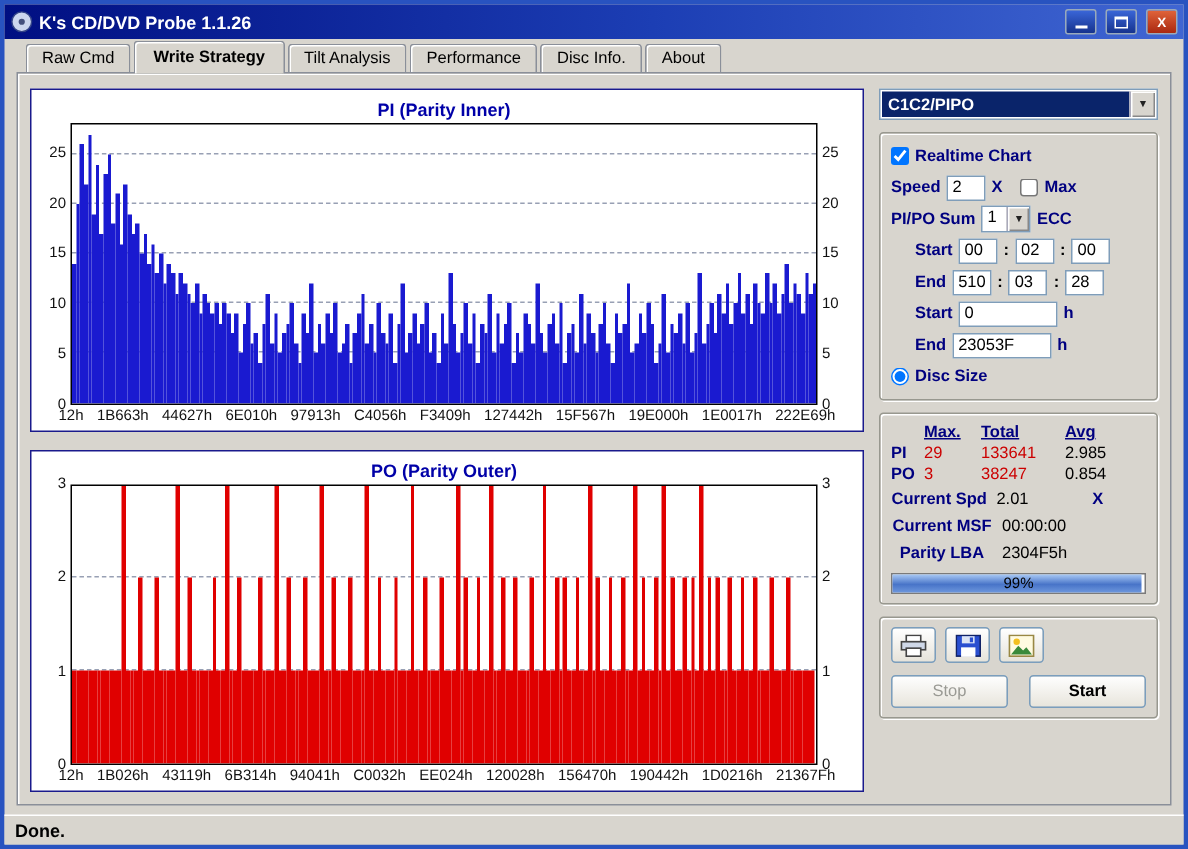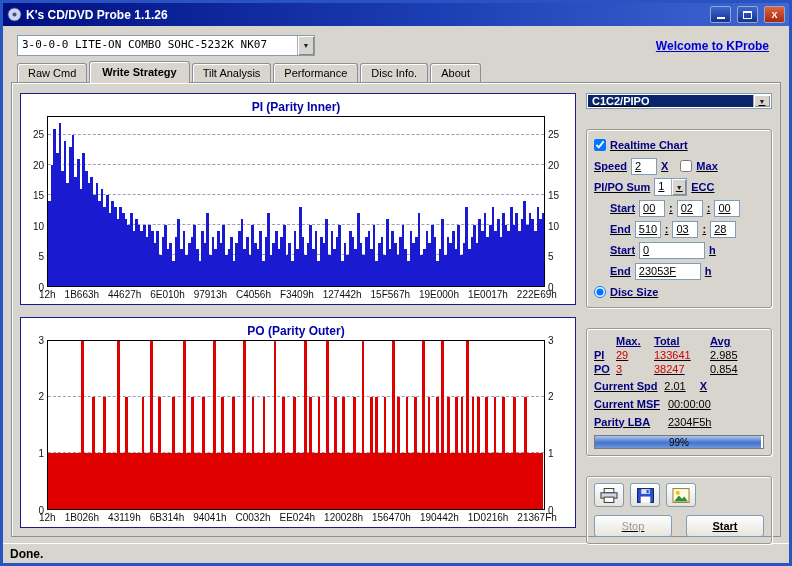--- a/index.html
+++ b/index.html
@@ -41,41 +41,41 @@
   .yaxis .ytick { position:absolute; transform:translateY(50%); }
   .yaxis.l .ytick { right:3px; }
   .yaxis.r .ytick { left:3px; }
   .plot { flex:1; position:relative; border:1px solid #000; background:#fff; overflow:hidden; }
   .gridline { position:absolute; left:0; right:0; border-top:1px dashed #98a0b4; }
   .bars { position:absolute; left:0; right:0; top:0; bottom:0; display:flex; align-items:flex-end; }
   .bar { flex:1; }
   .xlabels { height:15px; display:flex; justify-content:space-between; padding:2px 12px 0 16px; font-size:10px; color:#111; }
 
   
-  .side { width:186px; flex:0 0 186px; display:flex; flex-direction:column; gap:20px;text-decoration:underline; }
+  .side { width:186px; flex:0 0 186px; display:flex; flex-direction:column; gap:8px; }
   .mode-combo { height:21px; border:1px solid #7f9db9; background:#fff; display:flex; padding:1px; }
   .mode-sel { flex:1; background:#0a246a; color:#fff; font-weight:bold; display:flex; align-items:center; padding:0 4px; }
   .gbox { border:1px solid #98988f; border-radius:3px; box-shadow:inset 1px 1px 0 #fff,1px 1px 0 #fff; padding:6px 7px; display:flex; flex-direction:column; gap:3px; }
   .row { display:flex; align-items:center; gap:4px; height:18px; }
   .row.indent { padding-left:16px; }
   .lbl { color:#000080; font-weight:bold; white-space:nowrap; }
   input[type=text] { border:1px solid #7f9db9; background:#fff; height:17px; font:11px "Liberation Sans",sans-serif; padding:0 3px; }
   .w24 { width:26px; } .w64 { width:66px; }
   input[type=checkbox],input[type=radio] { width:12px; height:12px; margin:0; }
   .sep::before { content:":"; font-weight:bold; }
   .mini-combo { display:flex; height:18px; border:1px solid #7f9db9; background:#fff; }
   .mini-combo .val { width:16px; padding:1px 3px; }
   .mini-combo .combo-arrow { width:15px; }
 
   
   .stats { display:grid; grid-template-columns:22px 38px 56px 46px; row-gap:2px; }
   .hdr { color:#000080; font-weight:bold; text-decoration:underline; }
   .red { color:#cc0000; }
   .crow { display:flex; align-items:center; height:15px; gap:6px; }
-  .crow .lbl { width:68px; }
+  .crow .lbl { width:68px;text-align:center; }
   .progress { height:14px; border:1px solid #7a7a7a; background:#fff; position:relative; margin-top:3px; }
   .pfill { height:100%; background:linear-gradient(180deg,#a8c8f4,#4874c8 55%,#6c96dc); }
   .ptext { position:absolute; left:0; right:0; top:0; bottom:0; text-align:center; font-size:10px; line-height:13px; color:#000; }
 
   
   .btnbox { gap:6px; }
   .iconrow { display:flex; gap:6px; }
   .ibtn { width:30px; height:24px; background:linear-gradient(180deg,#fff,#e6e3da); border:1px solid #7b9ebd; border-radius:3px; display:flex; align-items:center; justify-content:center; cursor:default; }
   .actionrow { display:flex; gap:14px; margin-top:2px; }
   .abtn { flex:1; height:22px; background:linear-gradient(180deg,#fefefe,#e8e5dc); border:1px solid #7b9ebd; border-radius:3px; text-align:center; line-height:20px; cursor:default; }
@@ -100,27 +100,20 @@
     <span class="title">K's CD/DVD Probe 1.1.26</span>
     <span class="tb-btn tb-min">
         <span class="min-glyph"></span>
       </span>
     <span class="tb-btn tb-max">
         <span class="max-glyph"></span>
       </span>
     <span class="tb-btn tb-close">X</span>
   </div>
 
-  <div class="toprow">
-    <div class="drive-combo">
-      <span class="text">3-0-0-0 LITE-ON COMBO SOHC-5232K NK07</span>
-      <span class="combo-arrow">▼</span>
-    </div>
-    <span class="welcome">Welcome to KProbe</span>
-  </div>
 
   <div class="tabs">
     <span class="tab">Raw Cmd</span>
     <span class="tab active">Write Strategy</span>
     <span class="tab">Tilt Analysis</span>
     <span class="tab">Performance</span>
     <span class="tab">Disc Info.</span>
     <span class="tab">About</span>
   </div>
 

